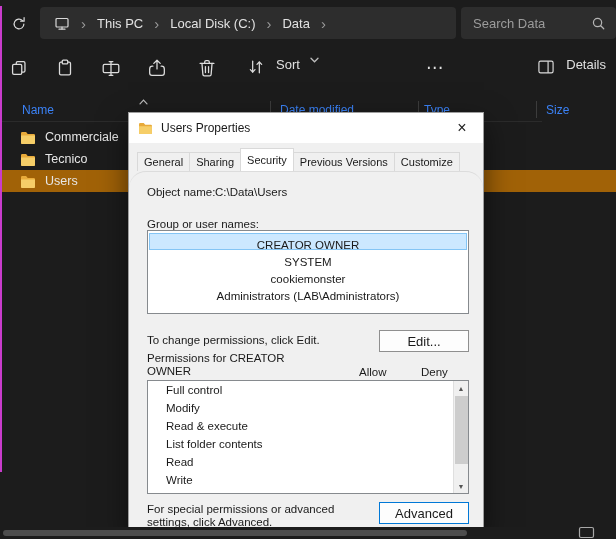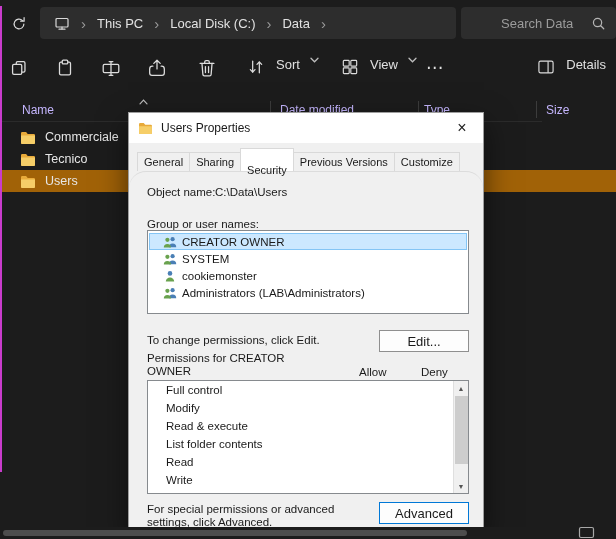--- a/index.html
+++ b/index.html
@@ -14,30 +14,30 @@
 
   
   .accent-strip { position: absolute; left: 0; top: 6px; width: 2px; height: 466px; background: #c93ccc; z-index: 3; }
 
   
   .refresh-btn { position: absolute; left: 7px; top: 12px; width: 24px; height: 24px; display: flex; align-items: center; justify-content: center; cursor: pointer; }
   .breadcrumb { position: absolute; left: 40px; top: 7px; width: 416px; height: 32px; background: #2d2d2d; border-radius: 4px; display: flex; align-items: center; padding: 0 14px; gap: 11px; color: #e2e2e2; font-size: 13px; }
   .bc-chev { color: #9a9a9a; font-size: 15px; line-height: 1; }
   .crumb { cursor: pointer; white-space: nowrap; }
   .searchbox { position: absolute; left: 461px; top: 7px; width: 155px; height: 32px; background: #2d2d2d; border-radius: 4px; display: flex; align-items: center; padding: 0 10px 0 12px; }
-  .searchbox input { flex: 1; min-width: 0; background: transparent; border: 0; outline: 0; color: #cfcfcf; font-size: 13px; font-family: inherit; margin-left: 28px; }
+  .searchbox input { flex: 1; min-width: 0; background: transparent; border: 0; outline: 0; color: #cfcfcf; font-size: 13px; font-family: inherit; }
   .searchbox input::placeholder { color: #9c9c9c; opacity: 1; }
 
   
   .toolbar { position: absolute; left: 0; top: 52px; width: 616px; height: 44px; }
   .tbtn { position: absolute; top: 5px; height: 24px; display: flex; align-items: flex-start; gap: 10px; color: #e0e0e0; font-size: 13px; cursor: pointer; }
   .more-glyph { font-size: 17px; letter-spacing: 1px; color: #e0e0e0; }
 
   
-  .list-header { position: absolute; left: 0; top: 98px; width: 542px; height: 24px; font-size: 12px; color: #c4b5fd; border-bottom: 1px solid #2b2b2b; }
+  .list-header { position: absolute; left: 0; top: 98px; width: 542px; height: 24px; font-size: 12px; color: #3b82f6; border-bottom: 1px solid #2b2b2b; }
   .col-label { position: absolute; top: 5px; }
   .hdr-divider { position: absolute; top: 3px; width: 1px; height: 17px; background: #3c3c3c; }
   .sort-indicator { position: absolute; left: 139px; top: 1px; }
 
   
   .rows { position: absolute; left: 0; top: 126px; width: 616px; }
   .file-row { height: 22px; display: flex; align-items: center; padding-left: 20px; gap: 9px; color: #e6e6e6; font-size: 12.5px; cursor: pointer; }
   .file-row.selected { background: #a16207; }
 
   
@@ -45,26 +45,26 @@
   .hscroll { position: absolute; left: 3px; bottom: 3px; width: 464px; height: 6px; border-radius: 3px; background: #4d4d4d; cursor: pointer; }
   .status-icon { position: absolute; right: 21px; bottom: 0; }
 
   
   .dialog { position: absolute; left: 128px; top: 112px; width: 356px; height: 416px; background: #f0f0f0; border: 1px solid #9e9e9e; box-shadow: 0 12px 28px rgba(0,0,0,.55); z-index: 5; color: #1a1a1a; font-size: 12px; }
   .dlg-titlebar { position: absolute; left: 0; top: 0; width: 100%; height: 30px; background: #ffffff; display: flex; align-items: center; padding: 0 9px; gap: 8px; }
   .dlg-title { font-size: 12px; color: #1a1a1a; }
   .dlg-close { margin-left: auto; border: 0; background: none; font-size: 16px; line-height: 1; color: #222; width: 24px; height: 24px; cursor: pointer; font-family: inherit; }
   .tabs { position: absolute; left: 8px; top: 37px; display: flex; align-items: flex-end; height: 21px; justify-content: center; }
   .tab { height: 19px; padding: 3px 6px 2px; background: #f0f0f0; border: 1px solid #d9d9d9; border-bottom: 0; font-size: 11px; margin-right: -1px; white-space: nowrap; cursor: pointer; }
-  .tab.active { height: 23px; padding-top: 15px; background: #ffffff; position: relative; z-index: 2; }
+  .tab.active { height: 23px; padding-top: 5px; background: #ffffff; position: relative; z-index: 2; }
   .dlg-body { position: absolute; left: 0; top: 58px; width: 100%; height: 358px; border-top: 1px solid #dcdcdc; background: #f0f0f0; border-radius: 17px; }
   .dtext { position: absolute; font-size: 11.5px; color: #1a1a1a; }
   .listbox { position: absolute; left: 18px; width: 322px; background: #ffffff; border: 1px solid #868a8e; padding-left: 12px; }
   .users-list { top: 58px; height: 84px; padding: 2px 1px; }
-  .lb-row { height: 17px; display: flex; align-items: center; gap: 5px; padding: 0 13px; font-size: 11.5px; border: 1px solid transparent; cursor: pointer; }
+  .lb-row { height: 17px; display: flex; align-items: center; gap: 5px; padding: 0 3px; font-size: 11.5px; border: 1px solid transparent; cursor: pointer; flex-direction: column; }
   .lb-row.selected { background: #cce8ff; border-color: #84c5f5; }
   .perms-list { top: 208px; height: 114px; overflow: hidden; }
   .perm-row { height: 18px; display: flex; align-items: center; padding-left: 6px; font-size: 11.5px; cursor: default; }
   .vscroll { position: absolute; right: 0; top: 0; width: 15px; height: 112px; background: #f0f0f0; border-left: 1px solid #dfdfdf; }
   .vs-arrow { height: 14px; display: flex; align-items: center; justify-content: center; font-size: 7px; color: #555; cursor: pointer; }
   .vs-thumb { position: absolute; left: 1px; top: 15px; width: 13px; height: 68px; background: #cdcdcd; cursor: pointer; }
   .vs-arrow.down { position: absolute; bottom: 0; left: 0; width: 100%; }
   .dlg-btn { position: absolute; left: 250px; width: 90px; height: 22px; background: #fdfdfd; border: 1px solid #8f8f8f; font-size: 13px; font-family: inherit; color: #1a1a1a; cursor: pointer; }
   .edit-btn { top: 158px; }
   .adv-btn { top: 330px; border: 1px solid #0078d7; }
@@ -153,32 +153,20 @@
         <polyline points="5.2,15.2 8,18 10.8,15.2"></polyline>
       <path d="M16 19V6"></path>
         <polyline points="13.2,8.8 16,6 18.8,8.8"></polyline>
     </svg>
     <span>Sort</span>
     <svg width="9" height="6" viewBox="0 0 9 6" fill="none" stroke="#bdbdbd" stroke-width="1.3" stroke-linecap="round">
       <polyline points="1,1.2 4.5,4.8 8,1.2"></polyline>
     </svg>
   </div>
 
-  <div class="tbtn" style="left:340px">
-    <svg width="20" height="20" viewBox="0 0 24 24" fill="none" stroke="#dcdcdc" stroke-width="1.4">
-      <rect x="4" y="4" width="7" height="7" rx="1"></rect>
-      <rect x="13" y="4" width="7" height="7" rx="1"></rect>
-      <rect x="4" y="13" width="7" height="7" rx="1"></rect>
-      <rect x="13" y="13" width="7" height="7" rx="1"></rect>
-    </svg>
-    <span>View</span>
-    <svg width="9" height="6" viewBox="0 0 9 6" fill="none" stroke="#bdbdbd" stroke-width="1.3" stroke-linecap="round">
-      <polyline points="1,1.2 4.5,4.8 8,1.2"></polyline>
-    </svg>
-  </div>
 
   <div class="tbtn" style="left:426px">
     <span class="more-glyph">⋯</span>
   </div>
 
   <div class="tbtn" style="right:10px;left:auto">
     <svg width="20" height="20" viewBox="0 0 24 24" fill="none" stroke="#dcdcdc" stroke-width="1.4">
       <rect x="3.5" y="5" width="17" height="14" rx="2"></rect>
       <line x1="14.5" y1="5" x2="14.5" y2="19"></line>
     </svg>

